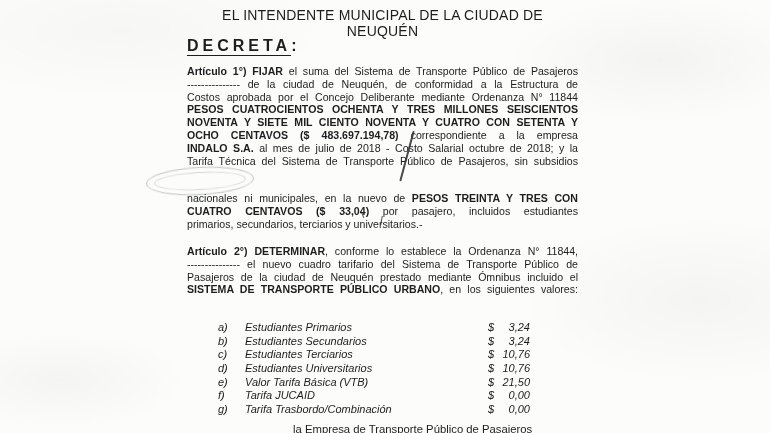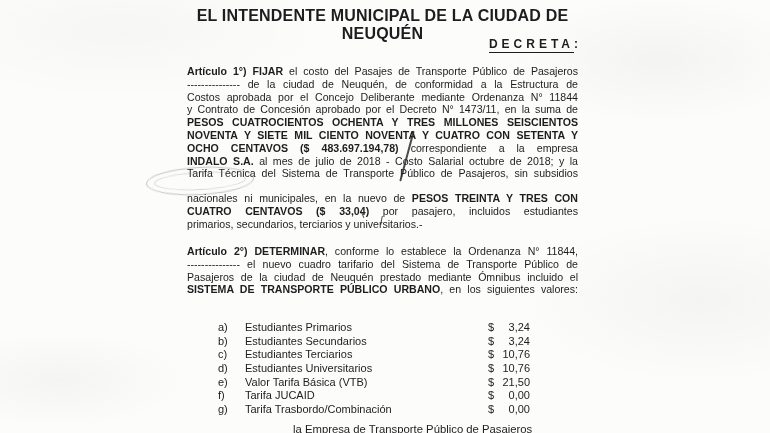--- a/index.html
+++ b/index.html
@@ -12,32 +12,32 @@
   
   body::before{
     content:"";position:absolute;inset:0;pointer-events:none;
     background:
       radial-gradient(220px 90px at 660px 60px, rgba(0,0,0,0.035), transparent 70%),
       radial-gradient(260px 120px at 700px 300px, rgba(0,0,0,0.03), transparent 70%),
       radial-gradient(180px 70px at 60px 380px, rgba(0,0,0,0.03), transparent 70%),
       radial-gradient(300px 100px at 120px 30px, rgba(0,0,0,0.025), transparent 70%);
   }
   .block{position:absolute;left:187px;width:391px;}
-  .hdr{top:7px;text-align:center;font-weight:700;font-size:16px;letter-spacing:0.2px;}
-  .decreta-wrap{top:37px;text-align:right;font-size:12px;font-weight:700;}
+  .hdr{top:7px;text-align:center;font-weight:400;font-size:14px;letter-spacing:0.2px;}
+  .decreta-wrap{top:37px;text-align:left;font-size:16px;font-weight:700;}
   .decreta{letter-spacing:4px;border-bottom:1.6px solid #1d1d1f;padding-bottom:1px;}
   .para{position:absolute;left:187px;width:391px;font-size:10.6px;line-height:12.8px;}
   .para .line{white-space:nowrap;}
   .para .line.j{white-space:normal;text-align:justify;text-align-last:justify;}
   .b{font-weight:700;}
   #article-1{top:65px;}
   #article-1-cont{top:192px;}
   #article-2{top:245px;}
   #tariff-table{position:absolute;left:187px;top:321px;width:391px;font-size:11px;}
-  .trow{position:relative;height:13.7px;line-height:13.7px;}
+  .trow{position:relative;height:13.7px;line-height:13.7px;font-style:italic;}
   .tl{display:inline-block;width:27px;margin-left:31px;}
   .tlab{display:inline-block;}
   .tpr{position:absolute;left:301px;top:0;width:42px;display:flex;justify-content:space-between;}
   .tpr .val{text-align:right;}
   #clipped-line{position:absolute;left:293px;top:423px;font-size:11.3px;white-space:nowrap;}
   
   #ink-stamp{
     position:absolute;left:146px;top:167px;width:108px;height:28px;
     transform:rotate(-3deg);filter:blur(0.4px);pointer-events:none;
   }
@@ -57,24 +57,23 @@
 </head>
 <body>
 
 <div class="block hdr">EL INTENDENTE MUNICIPAL DE LA CIUDAD DE NEUQUÉN</div>
 
 <div class="block decreta-wrap">
   <span class="decreta">DECRETA</span><span>:</span>
 </div>
 
 <div class="para" id="article-1">
-    <div class="line j"><span class="b">Artículo 1°) FIJAR</span><span> el costo del Pasajes de Transporte Público de Pasajeros</span></div>
+    <div class="line j"><span class="b">Artículo 1°) FIJAR</span><span> el suma del Sistema de Transporte Público de Pasajeros</span></div>
     <div class="line j"><span>--------------- de la ciudad de Neuquén, de conformidad a la Estructura de</span></div>
     <div class="line j"><span>Costos aprobada por el Concejo Deliberante mediante Ordenanza N° 11844</span></div>
-    <div class="line j"><span>y Contrato de Concesión aprobado por el Decreto N° 1473/11, en la suma de</span></div>
     <div class="line j"><span class="b">PESOS CUATROCIENTOS OCHENTA Y TRES MILLONES SEISCIENTOS</span></div>
     <div class="line j"><span class="b">NOVENTA Y SIETE MIL CIENTO NOVENTA Y CUATRO CON SETENTA Y</span></div>
     <div class="line j"><span class="b">OCHO CENTAVOS ($ 483.697.194,78)</span><span> correspondiente a la empresa</span></div>
     <div class="line j"><span class="b">INDALO S.A.</span><span> al mes de julio de 2018 - Costo Salarial octubre de 2018; y la</span></div>
     <div class="line j"><span>Tarifa Técnica del Sistema de Transporte Público de Pasajeros, sin subsidios</span></div>
   </div>
 
 <div id="ink-stamp">
   <span class="oval-outer"></span>
   <span class="oval-inner"></span>

